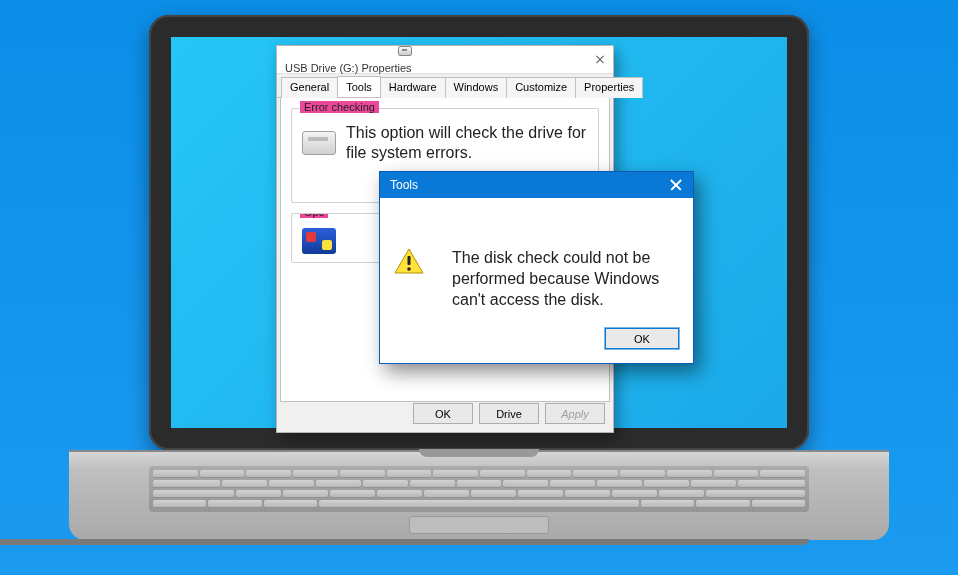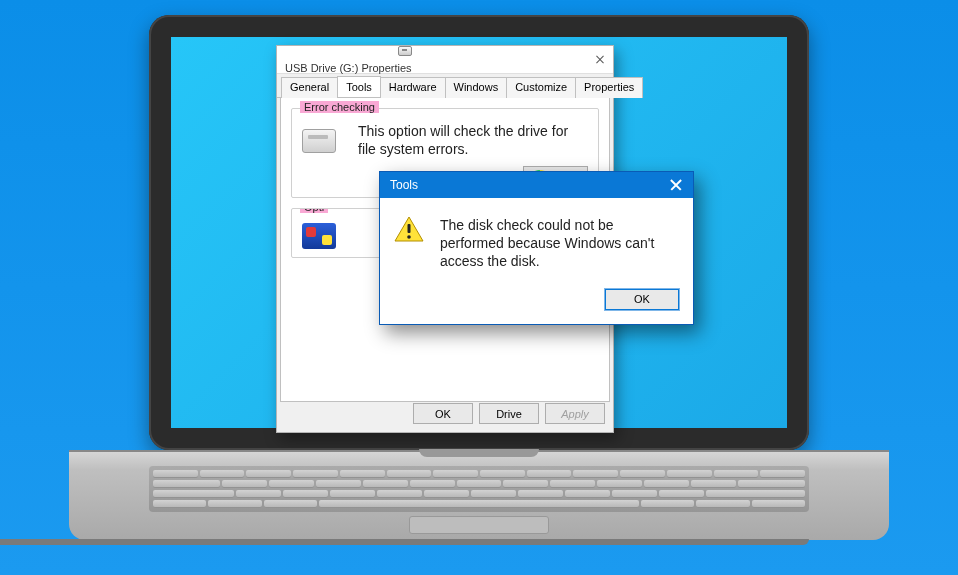--- a/index.html
+++ b/index.html
@@ -102,31 +102,31 @@
     margin: 0 3px 3px 3px; height: 304px; padding: 10px 10px;
     position: relative;
   }
   .group {
     border: 1px solid #d0d0d0; border-radius: 2px;
     padding: 14px 10px 10px 10px; position: relative;
     margin-bottom: 10px;
   }
   .group-label {
     position: absolute; top: -8px; left: 8px;
-    background: #f9a8d4; padding: 0 4px; font-size: 11px; color: #222;
+    background: #ec4899; padding: 0 4px; font-size: 11px; color: #222;
   }
   .group-row { display: flex; align-items: center; gap: 10px; }
   .gdrive-ico {
     width: 34px; height: 24px;
     background: linear-gradient(#f4f4f4,#d0d0d0);
     border: 1px solid #a0a0a0; border-radius: 3px;
     position: relative;
   }
   .gdrive-ico::after{content:'';position:absolute;left:5px;top:5px;width:20px;height:4px;background:#bbb;border-radius:1px;}
-  .gtext { font-size: 14px; color: #222; line-height: 1.25; flex: 1; margin-left: 12px; }
+  .gtext { font-size: 16px; color: #222; line-height: 1.25; flex: 1; }
 
   .btn {
     height: 21px; padding: 0 10px; min-width: 60px;
     background: #e9e9e9; border: 1px solid #adadad;
     font-size: 11px; display: inline-flex; align-items: center; justify-content: center;
     cursor: default;
   }
   .check-btn { float: right; margin-top: 8px; display: flex; align-items: center; }
   .shield {
     width: 12px; height: 14px; position: relative;
@@ -161,22 +161,22 @@
     height: 26px; background: #0a78d6; color: #fff;
     display: flex; align-items: center; justify-content: space-between;
     padding: 0 10px; font-size: 12px;
   }
   .dlg-close { width: 14px; height: 14px; position: relative; cursor: default; }
   .dlg-close::before,.dlg-close::after{content:'';position:absolute;left:0;top:6px;width:14px;height:1.5px;background:#fff;}
   .dlg-close::before{transform:rotate(45deg);}
   .dlg-close::after{transform:rotate(-45deg);}
   .dlg-body {
     padding: 18px 14px 10px 14px;
-    display: flex; gap: 16px; align-items: flex-start;
-    font-size: 14px; color: #222;
+    display: flex; gap: 28px; align-items: flex-start;
+    font-size: 16px; color: #222; margin-top: 32px;
   }
   .warn-ico {
     width: 30px; height: 26px; position: relative;
   }
   .warn-ico svg { width: 30px; height: 26px; display: block; }
   .dlg-text { line-height: 1.3; }
   .dlg-footer {
     padding: 8px 14px 14px 14px;
     display: flex; justify-content: flex-end;
   }

